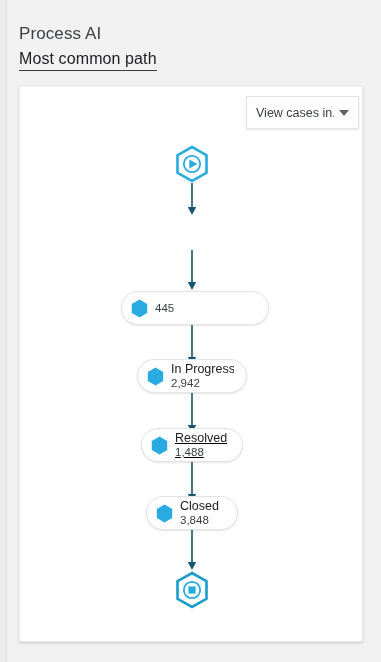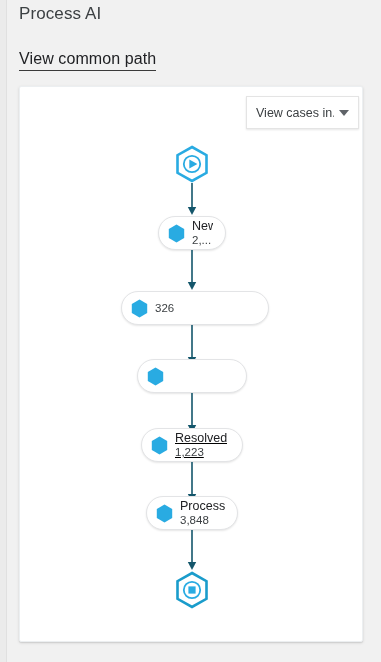--- a/index.html
+++ b/index.html
@@ -17,21 +17,21 @@
   .page-edge {
     position: absolute;
     left: 0; top: 0;
     width: 6px; height: 662px;
     background: #ebebeb;
     border-right: 1px solid #e0e0e0;
   }
   .page-title {
     position: absolute;
     left: 19px;
-    top: 4px;
+    top: 24px;
     font-size: 17px;
     color: #3c4043;
     letter-spacing: 0.1px;
   }
   .section-head-wrap {
     position: absolute;
     left: 19px;
     top: 50px;
   }
   .section-title {
@@ -159,21 +159,21 @@
   svg { display: block; }
 </style>
 </head>
 <body>
 
 <div class="page-edge"></div>
 
 <div class="page-title">Process AI</div>
 
 <div class="section-head-wrap">
-  <div class="section-title">View common path</div>
+  <div class="section-title">Most common path</div>
   <div class="marker-highlight"></div>
   <div class="marker-highlight seg2"></div>
 </div>
 
 <div class="card">
 
   <div class="view-select">
     <span class="view-select-label">View cases in...</span>
     <span class="caret"></span>
   </div>
@@ -188,99 +188,92 @@
       </svg>
     </div>
 
     <div class="connector" style="left:172px; top:96px;">
       <svg width="13" height="34" viewBox="0 0 13 34">
         <line x1="6.5" y1="0" x2="6.5" y2="25" stroke="#14566b" stroke-width="1.6"></line>
         <polygon points="6.5,32 2.3,24 10.7,24" fill="#14566b"></polygon>
       </svg>
     </div>
 
-    <div class="node" style="left:172px; top:129px; width:68px;">
-      <div class="pill">
-        <svg class="hexdot" viewBox="0 0 17 19">
-          <polygon points="8.5,0.6 16.2,5.1 16.2,13.9 8.5,18.4 0.8,13.9 0.8,5.1" fill="#29abe2"></polygon>
-        </svg>
-        <span class="pill-text">
-          <span class="pill-label">New</span>
-          <span class="pill-count">2,...</span>
-        </span>
-      </div>
-    </div>
 
     <div class="connector" style="left:172px; top:163px;">
       <svg width="13" height="42" viewBox="0 0 13 42">
         <line x1="6.5" y1="0" x2="6.5" y2="33" stroke="#14566b" stroke-width="1.6"></line>
         <polygon points="6.5,40 2.3,32 10.7,32" fill="#14566b"></polygon>
       </svg>
     </div>
 
     <div class="node" style="left:175px; top:204px; width:148px;">
       <div class="pill">
         <svg class="hexdot" viewBox="0 0 17 19">
           <polygon points="8.5,0.6 16.2,5.1 16.2,13.9 8.5,18.4 0.8,13.9 0.8,5.1" fill="#29abe2"></polygon>
         </svg>
         <span class="pill-text">
           <span class="pill-label"></span>
-          <span class="pill-count">326</span>
+          <span class="pill-count">445</span>
         </span>
       </div>
     </div>
 
     <div class="connector" style="left:172px; top:238px;">
       <svg width="13" height="42" viewBox="0 0 13 42">
         <line x1="6.5" y1="0" x2="6.5" y2="33" stroke="#14566b" stroke-width="1.6"></line>
         <polygon points="6.5,40 2.3,32 10.7,32" fill="#14566b"></polygon>
       </svg>
     </div>
 
     <div class="node" style="left:172px; top:272px; width:110px;">
       <div class="pill">
         <svg class="hexdot" viewBox="0 0 17 19">
           <polygon points="8.5,0.6 16.2,5.1 16.2,13.9 8.5,18.4 0.8,13.9 0.8,5.1" fill="#29abe2"></polygon>
         </svg>
+        <span class="pill-text">
+          <span class="pill-label">In Progress</span>
+          <span class="pill-count">2,942</span>
+        </span>
       </div>
     </div>
 
     <div class="connector" style="left:172px; top:306px;">
       <svg width="13" height="42" viewBox="0 0 13 42">
         <line x1="6.5" y1="0" x2="6.5" y2="33" stroke="#14566b" stroke-width="1.6"></line>
         <polygon points="6.5,40 2.3,32 10.7,32" fill="#14566b"></polygon>
       </svg>
     </div>
 
     <div class="node" style="left:172px; top:341px; width:102px;text-decoration:underline;">
       <div class="pill">
         <svg class="hexdot" viewBox="0 0 17 19">
           <polygon points="8.5,0.6 16.2,5.1 16.2,13.9 8.5,18.4 0.8,13.9 0.8,5.1" fill="#29abe2"></polygon>
         </svg>
         <span class="pill-text">
           <span class="pill-label">Resolved</span>
-          <span class="pill-count">1,223</span>
+          <span class="pill-count">1,488</span>
         </span>
       </div>
     </div>
 
     <div class="connector" style="left:172px; top:375px;">
       <svg width="13" height="42" viewBox="0 0 13 42">
         <line x1="6.5" y1="0" x2="6.5" y2="33" stroke="#14566b" stroke-width="1.6"></line>
         <polygon points="6.5,40 2.3,32 10.7,32" fill="#14566b"></polygon>
       </svg>
     </div>
 
     <div class="node" style="left:172px; top:409px; width:92px;">
       <div class="pill">
         <svg class="hexdot" viewBox="0 0 17 19">
           <polygon points="8.5,0.6 16.2,5.1 16.2,13.9 8.5,18.4 0.8,13.9 0.8,5.1" fill="#29abe2"></polygon>
         </svg>
         <span class="pill-text">
-          <span class="pill-label">Process</span>
+          <span class="pill-label">Closed</span>
           <span class="pill-count">3,848</span>
         </span>
       </div>
     </div>
 
     <div class="connector" style="left:172px; top:443px;">
       <svg width="13" height="42" viewBox="0 0 13 42">
         <line x1="6.5" y1="0" x2="6.5" y2="33" stroke="#14566b" stroke-width="1.6"></line>
         <polygon points="6.5,40 2.3,32 10.7,32" fill="#14566b"></polygon>
       </svg>

